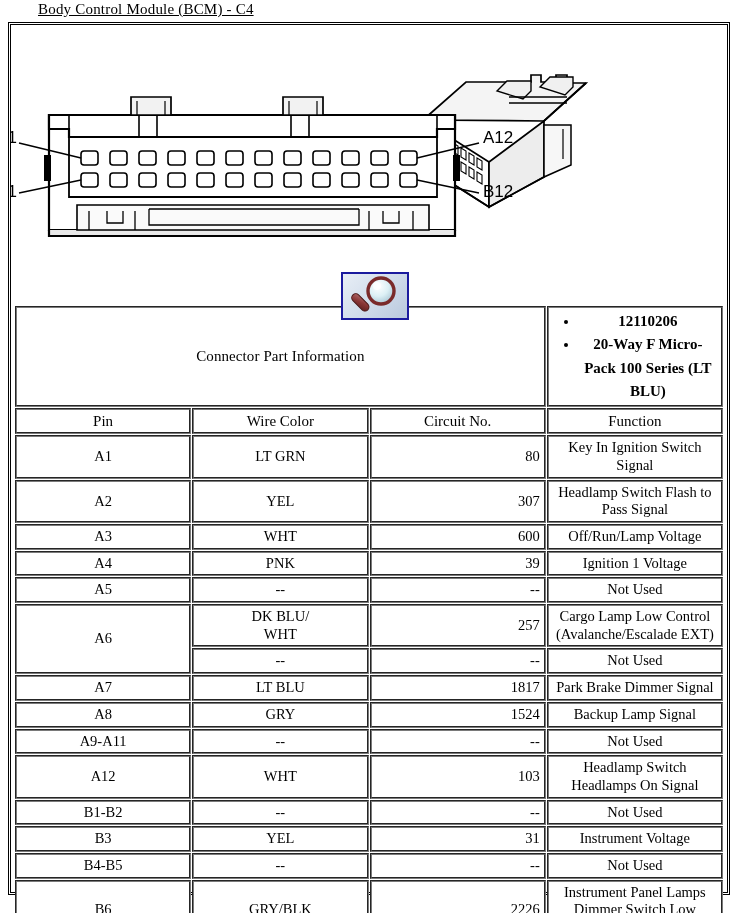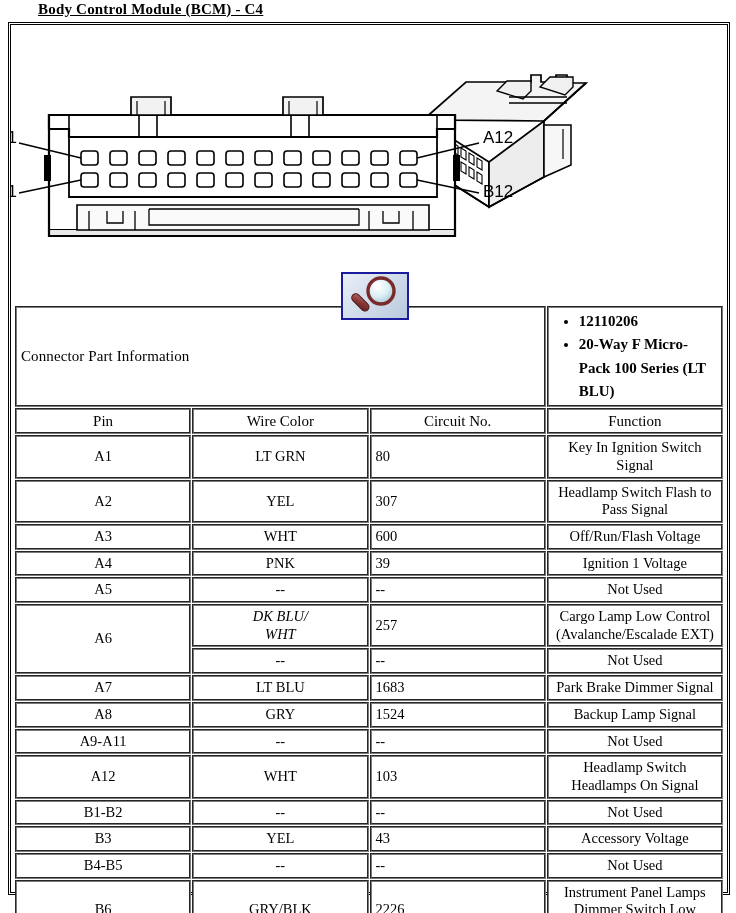--- a/index.html
+++ b/index.html
@@ -12,21 +12,21 @@
     width: 736px; height: 913px;
     font-family: "Liberation Serif", "DejaVu Serif", serif;
     color: #000000;
     overflow: hidden;
     position: relative;
   }
 
   
   #page-title {
     font-family: "Liberation Serif", "DejaVu Serif", serif;
-    font-weight: bold;
+    font-weight: normal;
     font-size: 15px;
     letter-spacing: .2px;
     padding: 1px 0 1px 38px;
     text-decoration: underline;
     white-space: nowrap;
   }
 
   
   #outer-frame {
     position: absolute;
@@ -72,39 +72,41 @@
   #pin-table td, #pin-table th {
     border: 2px groove #7a7a7a;
     background: #fff;
     padding: 2px 4px;
     font-weight: normal;
     vertical-align: middle;
     line-height: 1.22;
   }
   .col-pin   { width: 88px;  text-align: center; }
   .col-color { width: 130px; text-align: center; margin-left: 40px; }
-  .col-cir   { width: 88px;  text-align: left; }
+  .col-cir   { width: 88px;  text-align: right; }
   .col-func  { text-align: center; padding-left: 5px; }
 
   .cpi-label {
     font-weight: bold;
+    text-align: center;
     font-size: 15px;
     letter-spacing: .1px;
   }
   .cpi-list {
     margin: 0; padding: 0 0 0 26px;
     font-weight: bold;
     font-size: 15px;
     line-height: 1.55;
     list-style: disc;
+    text-align: center;
   }
   .hdr { font-weight: bold; text-align: center; font-size: 15px; }
 
   .row-h { height: 25px; }
-  .a6-color-cell { text-align:center; line-height: 2.0; font-style: italic; }
+  .a6-color-cell { text-align:center; line-height: 2.0; }
 </style>
 </head>
 <body>
 
 <div id="page-title">Body Control Module (BCM) - C4</div>
 
 <div id="outer-frame">
 
   <div id="diagram-area">
 
@@ -278,21 +280,21 @@
         <tr class="row-h">
           <td class="col-pin">A2</td>
           <td class="col-color">YEL</td>
           <td class="col-cir">307</td>
           <td class="col-func">Headlamp Switch Flash to Pass Signal</td>
         </tr>
         <tr class="row-h">
           <td class="col-pin">A3</td>
           <td class="col-color">WHT</td>
           <td class="col-cir">600</td>
-          <td class="col-func">Off/Run/Flash Voltage</td>
+          <td class="col-func">Off/Run/Lamp Voltage</td>
         </tr>
         <tr class="row-h">
           <td class="col-pin">A4</td>
           <td class="col-color">PNK</td>
           <td class="col-cir">39</td>
           <td class="col-func">Ignition 1 Voltage</td>
         </tr>
         <tr class="row-h">
           <td class="col-pin">A5</td>
           <td class="col-color">--</td>
@@ -306,21 +308,21 @@
           <td class="col-func">Cargo Lamp Low Control (Avalanche/Escalade EXT)</td>
         </tr>
         <tr class="row-h">
           <td class="col-color">--</td>
           <td class="col-cir">--</td>
           <td class="col-func">Not Used</td>
         </tr>
         <tr class="row-h">
           <td class="col-pin">A7</td>
           <td class="col-color">LT BLU</td>
-          <td class="col-cir">1683</td>
+          <td class="col-cir">1817</td>
           <td class="col-func">Park Brake Dimmer Signal</td>
         </tr>
         <tr class="row-h">
           <td class="col-pin">A8</td>
           <td class="col-color">GRY</td>
           <td class="col-cir">1524</td>
           <td class="col-func">Backup Lamp Signal</td>
         </tr>
         <tr class="row-h">
           <td class="col-pin">A9-A11</td>
@@ -336,22 +338,22 @@
         </tr>
         <tr class="row-h">
           <td class="col-pin">B1-B2</td>
           <td class="col-color">--</td>
           <td class="col-cir">--</td>
           <td class="col-func">Not Used</td>
         </tr>
         <tr class="row-h">
           <td class="col-pin">B3</td>
           <td class="col-color">YEL</td>
-          <td class="col-cir">43</td>
-          <td class="col-func">Accessory Voltage</td>
+          <td class="col-cir">31</td>
+          <td class="col-func">Instrument Voltage</td>
         </tr>
         <tr class="row-h">
           <td class="col-pin">B4-B5</td>
           <td class="col-color">--</td>
           <td class="col-cir">--</td>
           <td class="col-func">Not Used</td>
         </tr>
         <tr class="row-h">
           <td class="col-pin">B6</td>
           <td class="col-color">GRY/BLK</td>

